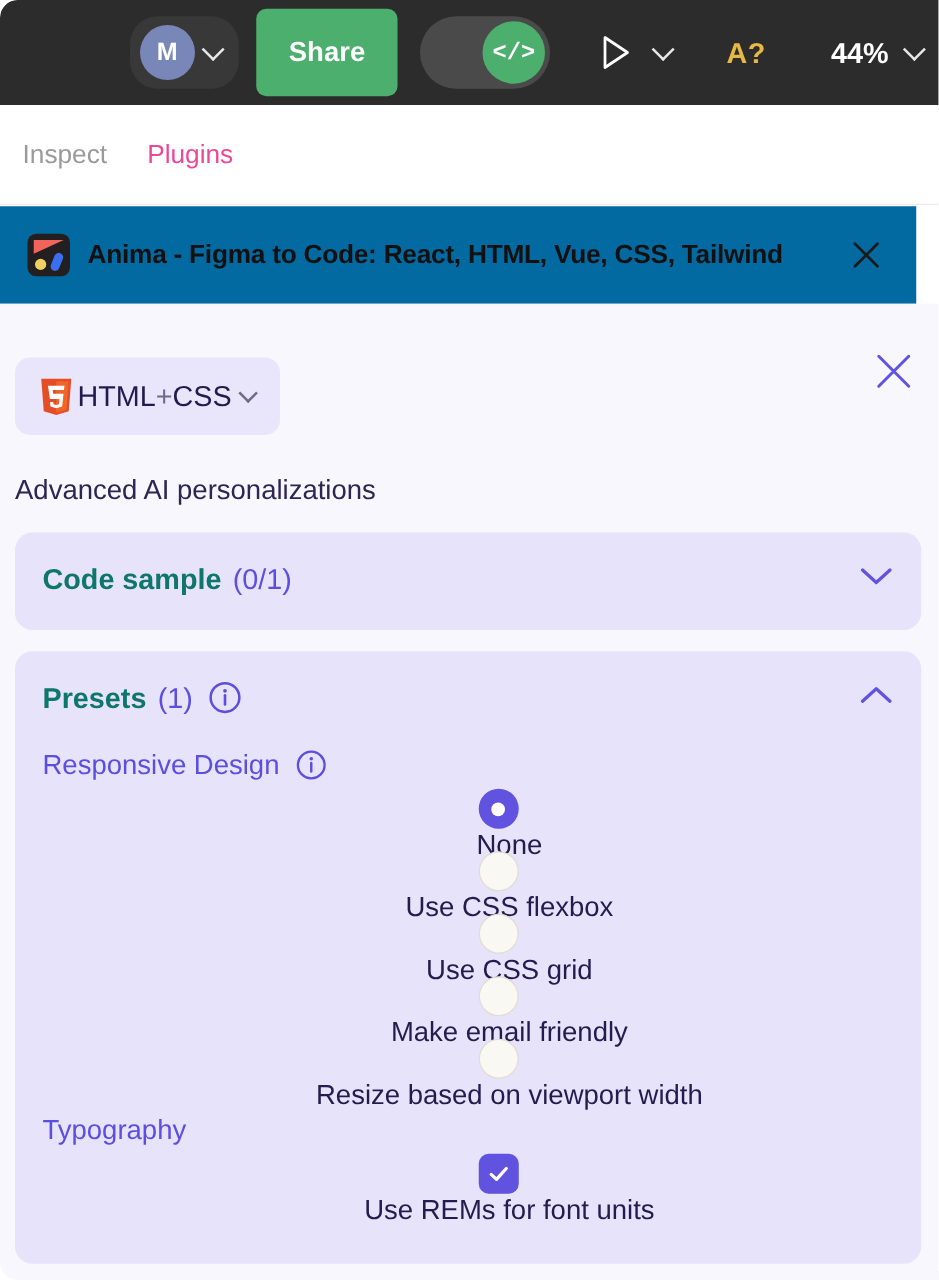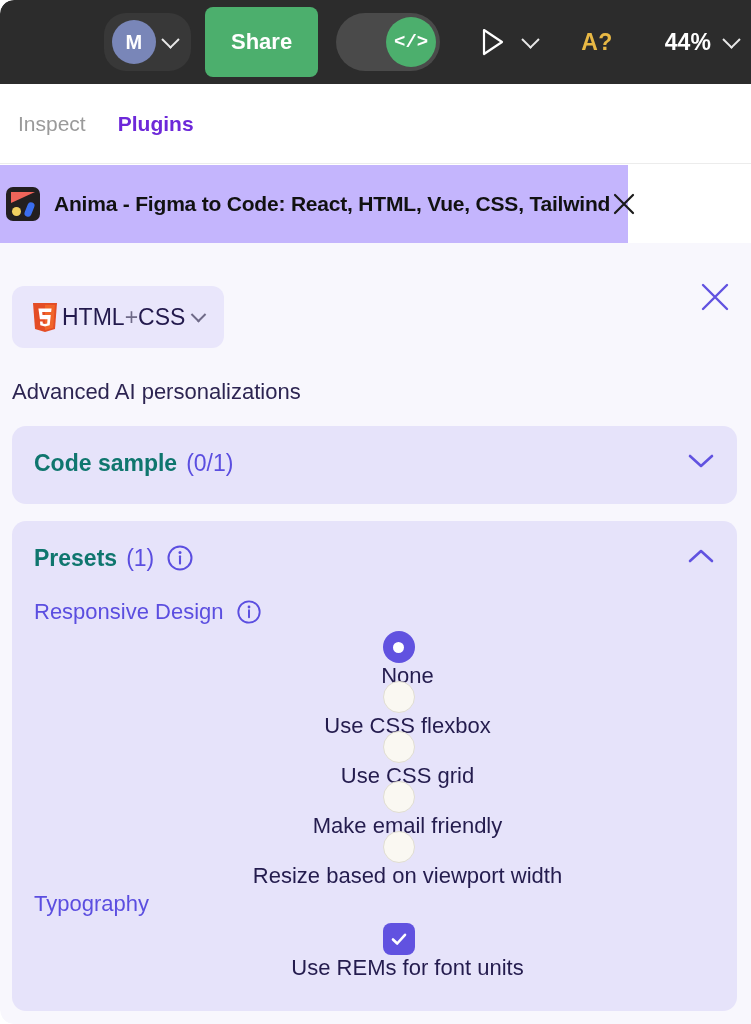--- a/index.html
+++ b/index.html
@@ -106,29 +106,29 @@
     padding-left: 18px;
     gap: 32px;
     border-bottom: 1px solid #ececec;
   }
   .tab {
     font-size: 21px;
     color: #9a9a9a;
     cursor: pointer;
     font-weight: 400;
   }
-  .tab.active { color: #6d28d9; font-weight: 700; }
+  .tab.active { color: #ec4899; font-weight: 400; }
 
   
   .plugin-header {
     position: absolute; top: 165px; left: 0;
-    width: 628px; height: 78px;
-    background: #c4b5fd;
-    display: flex; align-items: center;
-    padding: 0 6px;
+    width: 733px; height: 78px;
+    background: #0369a1;
+    display: flex; align-items: center;
+    padding: 0 22px;
   }
   .anima-logo {
     width: 34px; height: 34px;
     border-radius: 7px;
     background: #231f20;
     position: relative;
     overflow: hidden;
     flex: 0 0 auto;
   }
   .anima-logo .tri {

